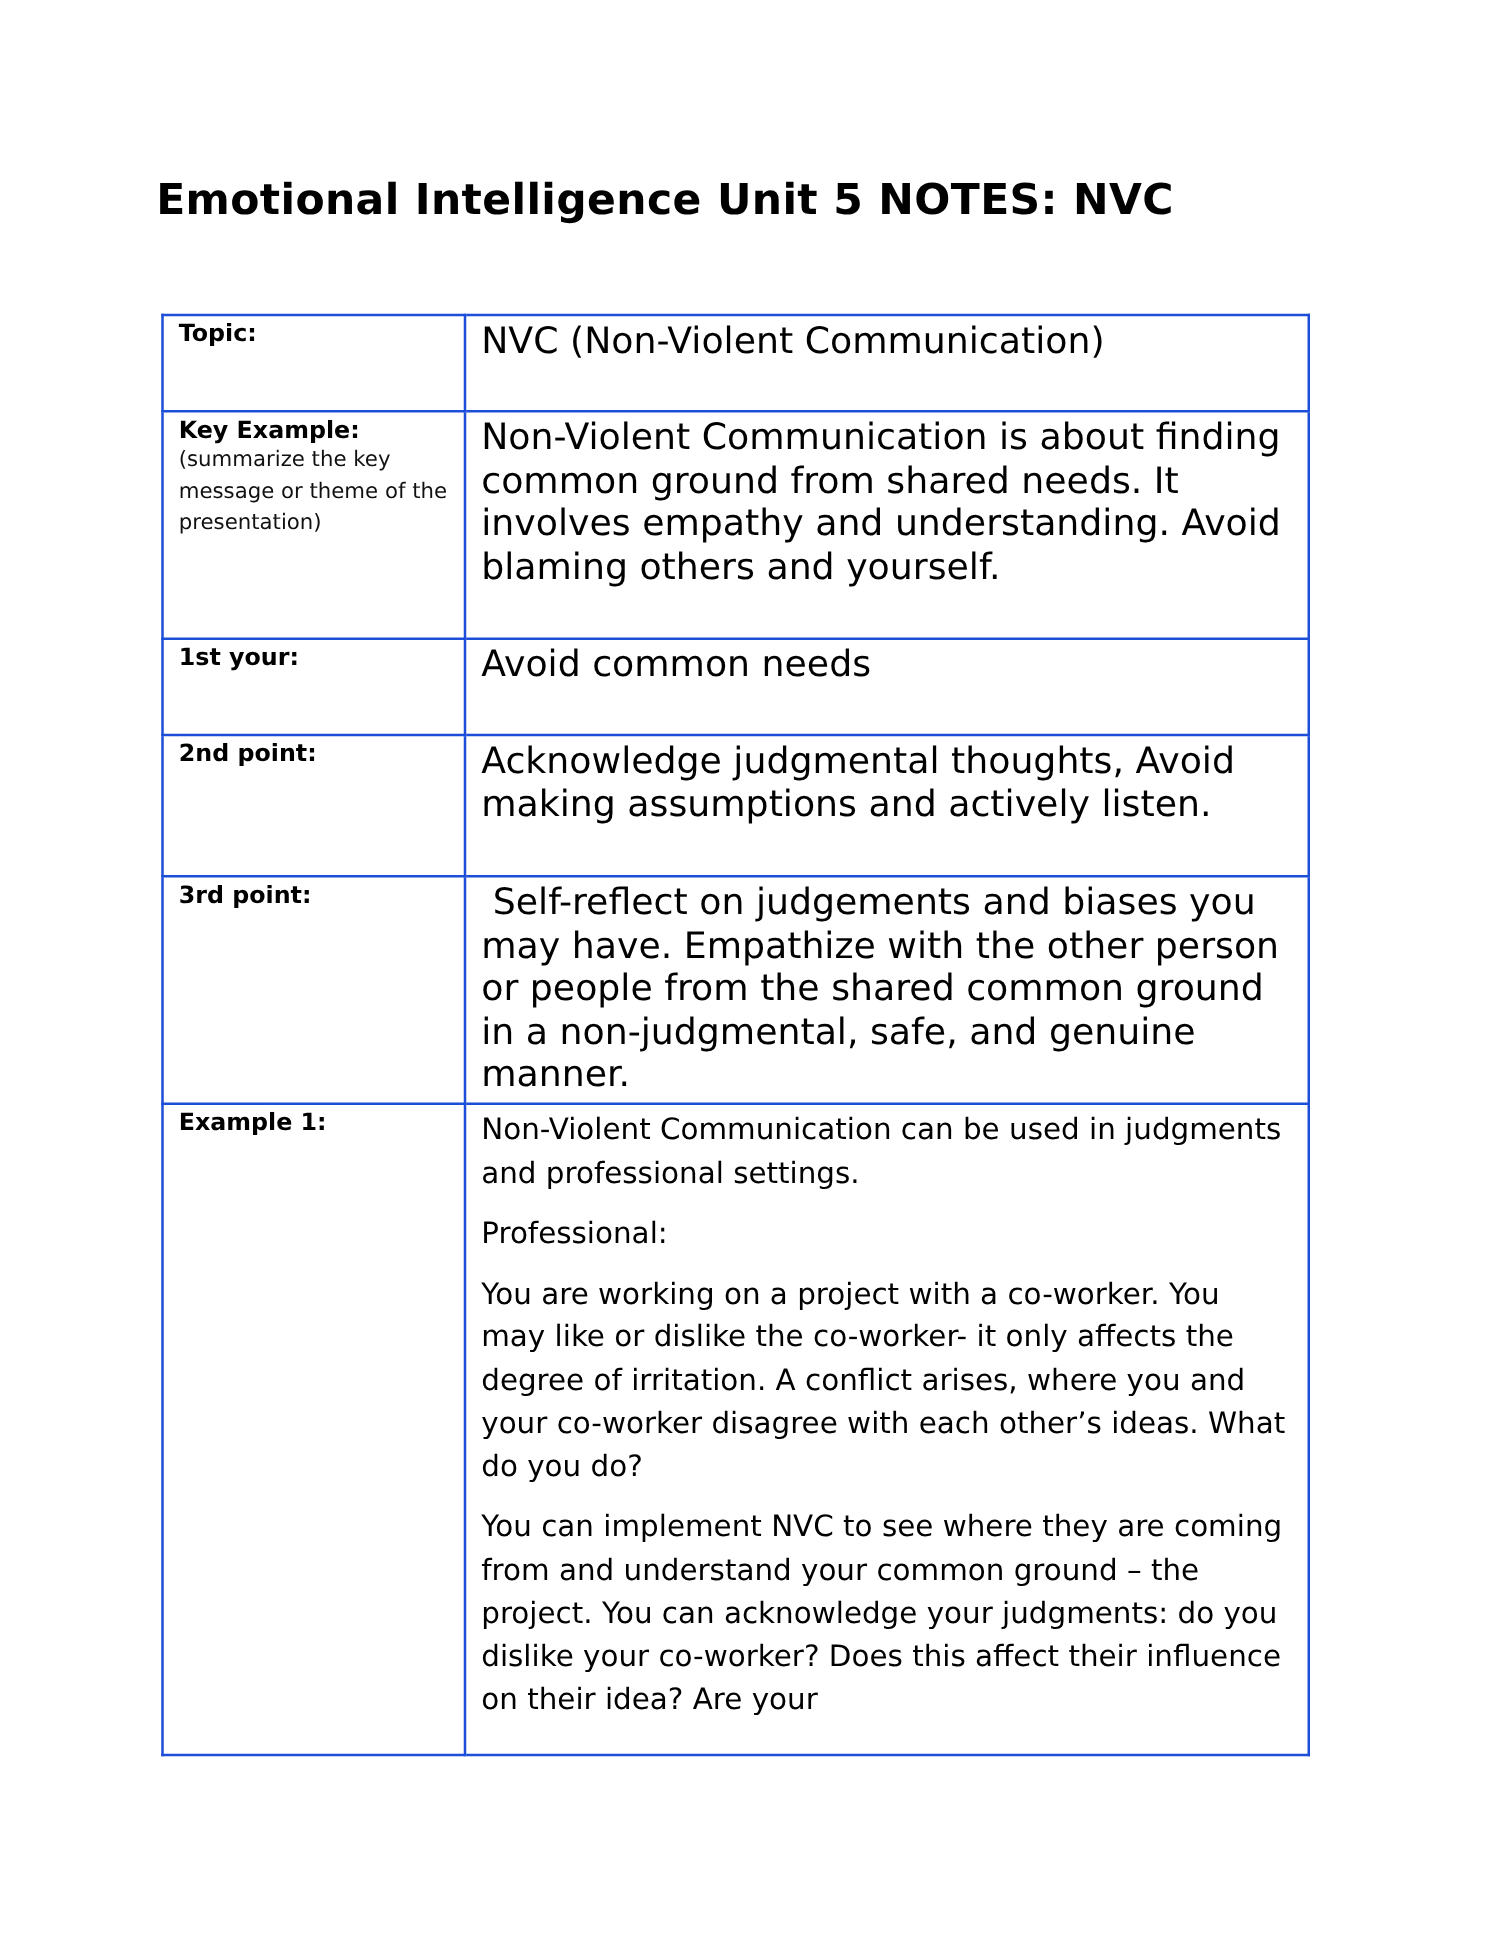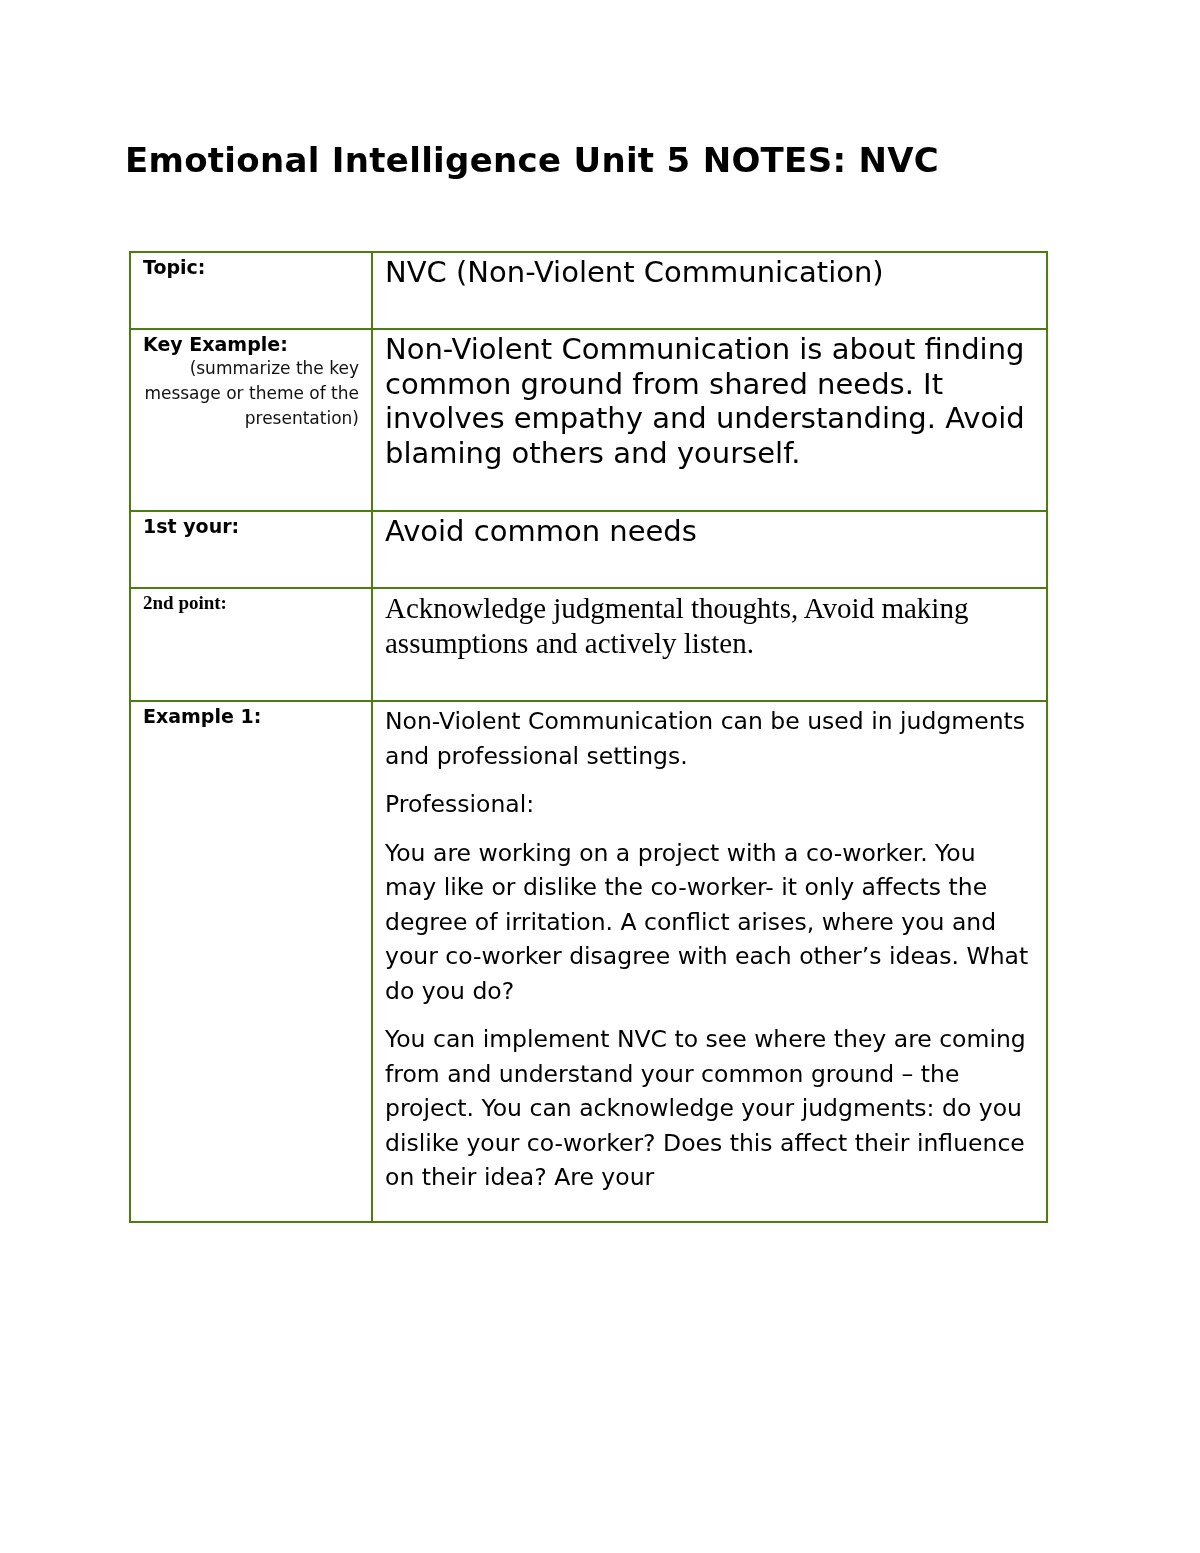--- a/index.html
+++ b/index.html
@@ -2,32 +2,32 @@
 <html><head>
 <meta charset="utf-8">
 <style>
   html, body { margin: 0; padding: 0; background: #ffffff; }
   body { width: 1200px; height: 1553px; position: relative; overflow: hidden;
          font-family: "DejaVu Sans", sans-serif; color: #000; }
   .title { position: absolute; top: 140px; left: 0; width: 1064px; text-align: center;
            font-size: 34px; font-weight: bold; letter-spacing: 0.3px; }
   table.notes { position: absolute; left: 129px; top: 251px; width: 919px;
                 border-collapse: collapse; table-layout: fixed; }
-  table.notes td { border: 2px solid #4d7c0f; vertical-align: top; padding: 0; margin-top: 12px; }
+  table.notes td { border: 2px solid #1d4ed8; vertical-align: top; padding: 0; margin-top: 12px; }
   td.label { width: 216px; padding: 2px 12px 0 12px !important; }
   td.content { padding: 2px 12px 0 12px !important; }
   .label-text { font-weight: bold; font-size: 19px; line-height: 24px; display: block; }
-  .label-sub { font-size: 17px; line-height: 25px; display: block; color: #111; text-align: right; }
+  .label-sub { font-size: 17px; line-height: 25px; display: block; color: #111; }
   .content-text { font-size: 29px; line-height: 34.5px; display: block; }
   .para { display: block; font-size: 23.5px; line-height: 34.5px; margin-bottom: 14px; }
   .para:last-child { margin-bottom: 0; }
   tr.r-topic td { height: 73px; }
   tr.r-key td { height: 178px; }
   tr.r-p1 td { height: 73px; }
-  tr.r-p2 td { height: 109px; font-family: Liberation Serif, serif; }
+  tr.r-p2 td { height: 109px; }
   tr.r-p3 td { height: 178px; }
   tr.r-ex1 td { height: 517px; }
 </style>
 </head>
 <body>
 
 <div class="title">Emotional Intelligence Unit 5 NOTES: NVC</div>
 
 <table class="notes">
   <tbody>
@@ -57,20 +57,28 @@
     </td>
   </tr>
   <tr class="r-p2">
     <td class="label">
       <span class="label-text">2nd point:</span>
     </td>
     <td class="content">
       <span class="content-text">Acknowledge judgmental thoughts, Avoid making assumptions and actively listen.</span>
     </td>
   </tr>
+  <tr class="r-p3">
+    <td class="label">
+      <span class="label-text">3rd point:</span>
+    </td>
+    <td class="content">
+      <span class="content-text" style="white-space: pre-wrap;"> Self-reflect on judgements and biases you may have. Empathize with the other person or people from the shared common ground in a non-judgmental, safe, and genuine manner.</span>
+    </td>
+  </tr>
   <tr class="r-ex1">
     <td class="label">
       <span class="label-text">Example 1:</span>
     </td>
     <td class="content">
       <span class="para">Non-Violent Communication can be used in judgments and professional settings.</span>
       <span class="para">Professional:</span>
       <span class="para">You are working on a project with a co-worker. You may like or dislike the co-worker- it only affects the degree of irritation. A conflict arises, where you and your co-worker disagree with each other’s ideas. What do you do?</span>
       <span class="para">You can implement NVC to see where they are coming from and understand your common ground – the project. You can acknowledge your judgments: do you dislike your co-worker? Does this affect their influence on their idea? Are your</span>
     </td>

